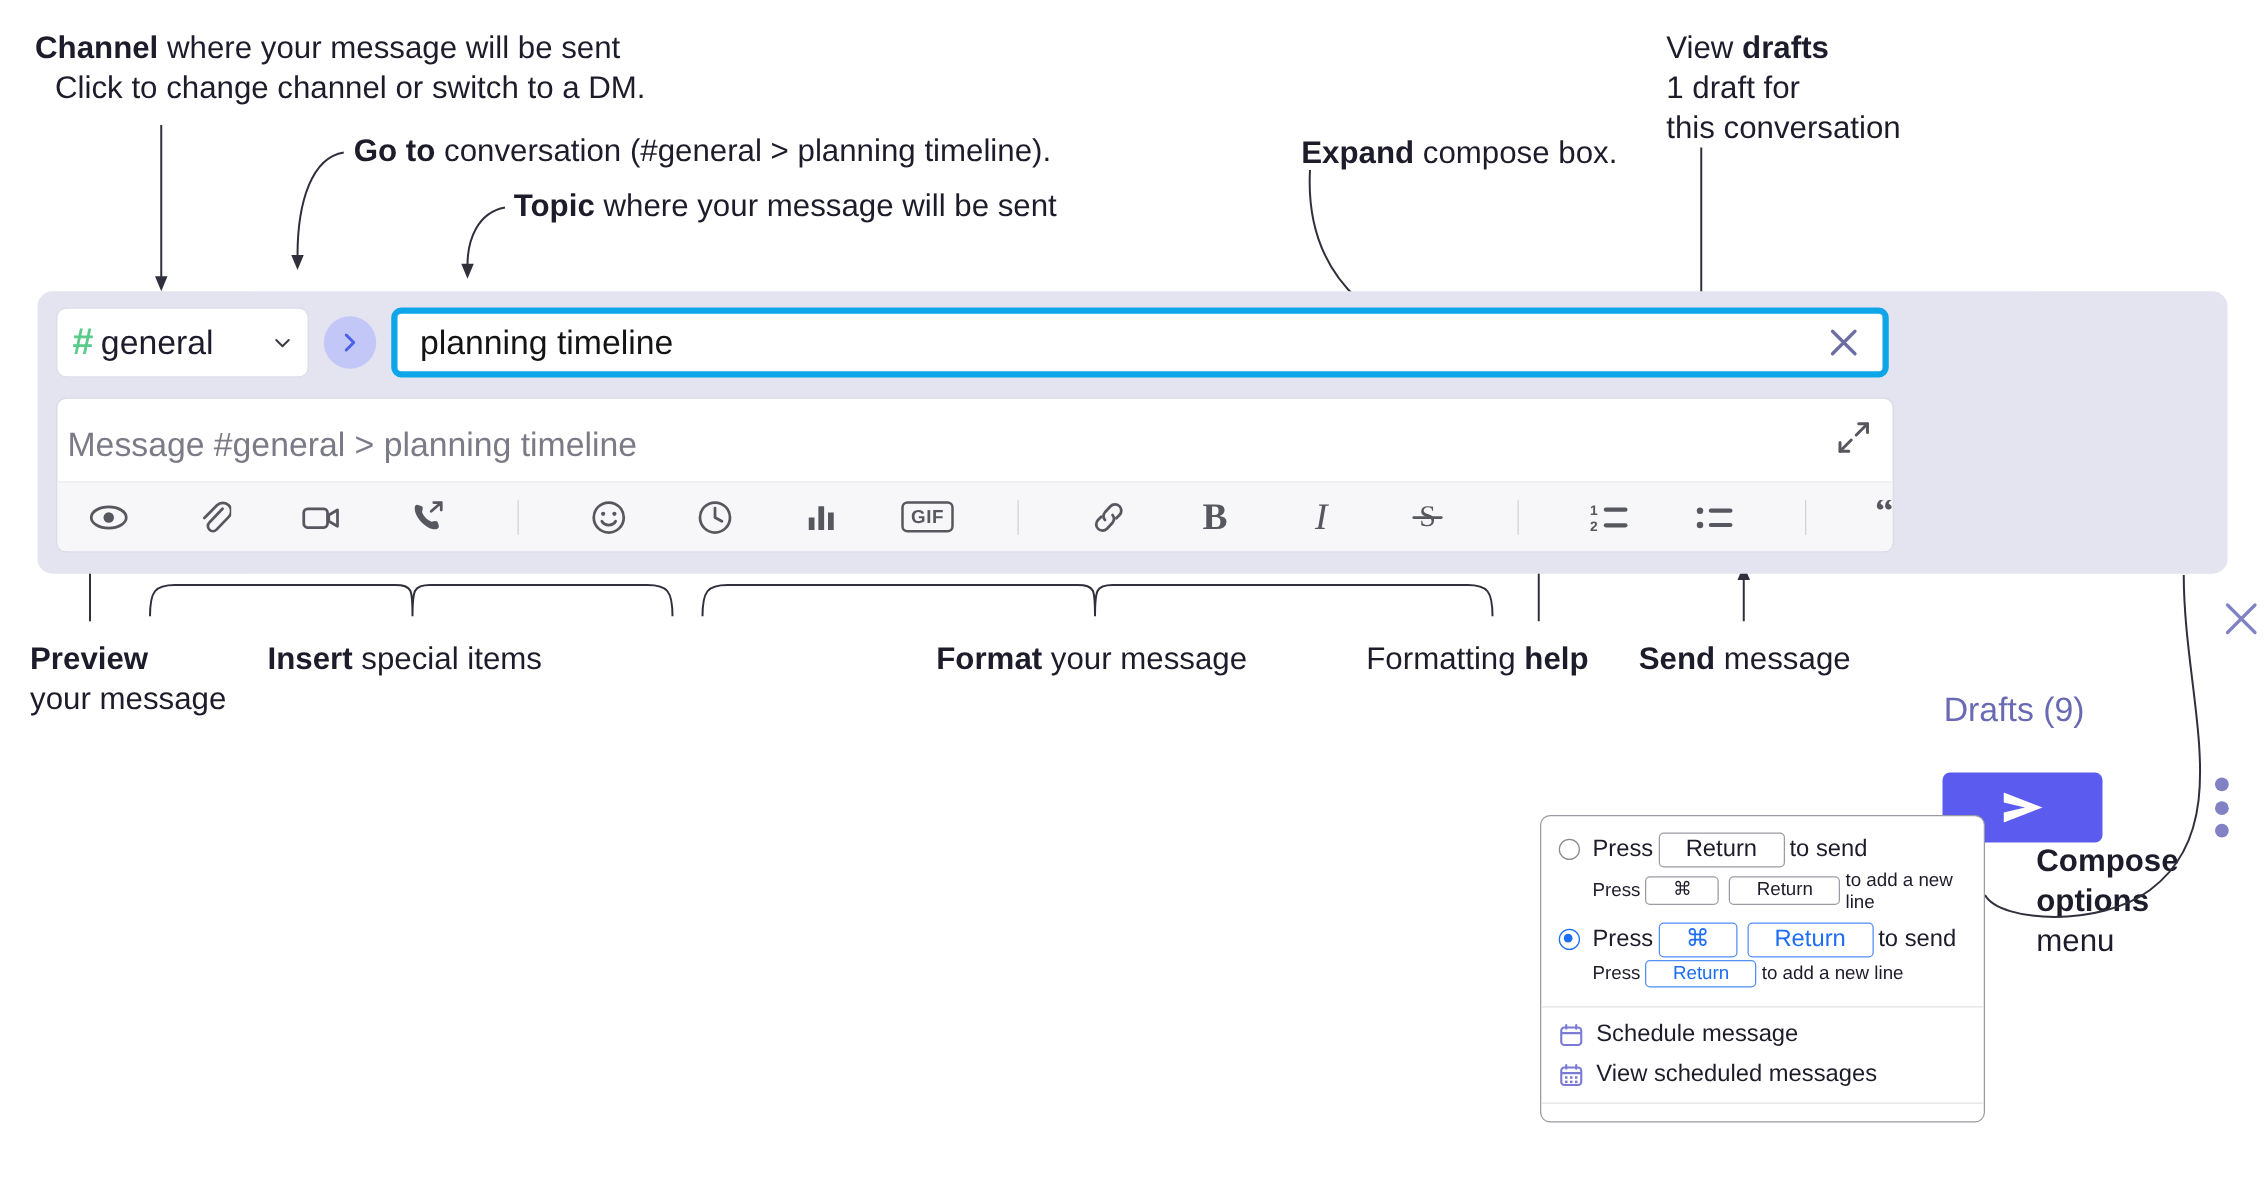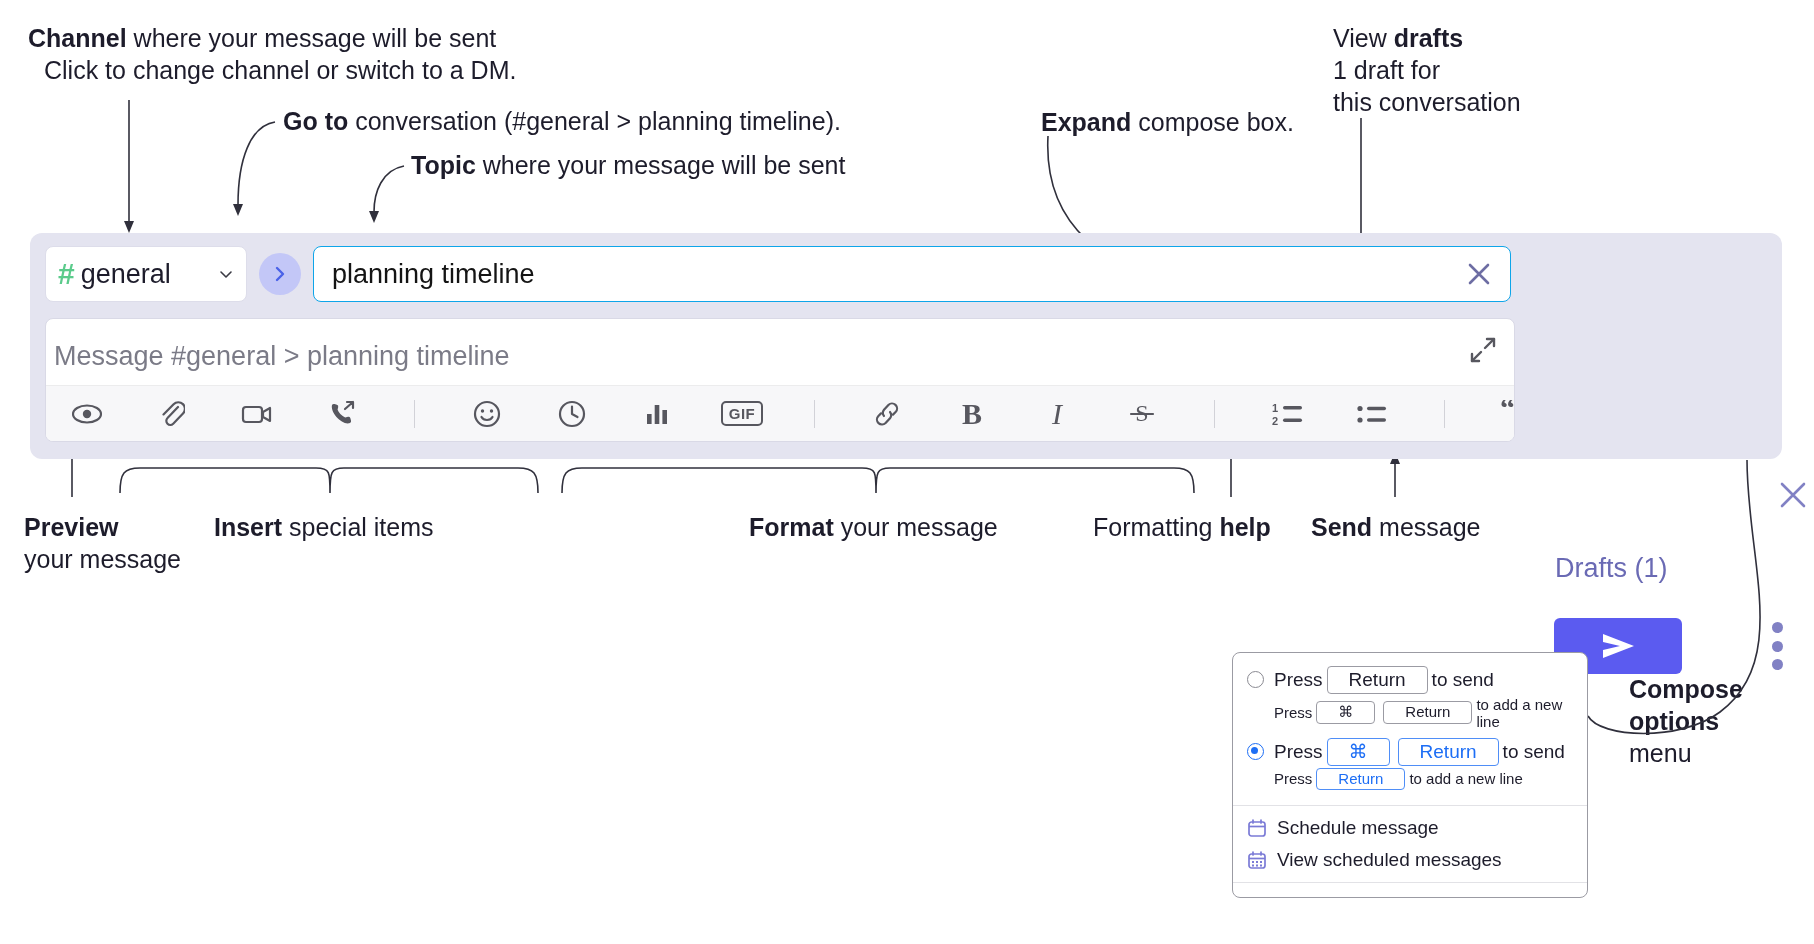--- a/index.html
+++ b/index.html
@@ -57,21 +57,21 @@
   .goto-btn{
     width:42px;height:42px;border-radius:50%;
     background:#c3c7f7;
     display:flex;align-items:center;justify-content:center;
     margin:0 12px;
     cursor:pointer;flex:none;
   }
   .topic-field{
     width:1198px;height:56px;
     background:#ffffff;
-    border:1px solid #0ea5e9;
+    border:5px solid #0ea5e9;
     border-radius:8px;
     display:flex;align-items:center;
     box-sizing:border-box;
     padding:0 14px 0 18px;
   }
   .topic-value{font-size:27px;color:#141414;flex:1;}
   .topic-clear{width:34px;height:34px;flex:none;cursor:pointer;}
 
   .editor-card{
     position:absolute;left:15px;top:85px;
@@ -428,21 +428,21 @@
         <svg width="34" height="28" viewBox="0 0 34 28">
             <path d="M2 16 L6 16 L10 24 L15 5 L32 5" fill="none" stroke="#57575f" stroke-width="2.1" stroke-linecap="round" stroke-linejoin="round"></path>
             <text x="22" y="22" font-family="Liberation Serif, serif" font-style="italic" font-size="17" text-anchor="middle" fill="#57575f">x</text>
           </svg>
       </div>
       <div class="tb-sep"></div>
       <div class="tb-icon help-gl"></div>
     </div>
   </div>
 
-  <div class="drafts-link">Drafts (1)</div>
+  <div class="drafts-link">Drafts (9)</div>
 
   <div class="send-btn">
     <svg width="48" height="34" viewBox="0 0 48 34">
       <path d="M9 5 L40 17 L9 29 L9 21 L26 17 L9 13 Z" fill="#ffffff"></path>
     </svg>
   </div>
 
   <div class="kebab">
     <span></span>
     <span></span>

